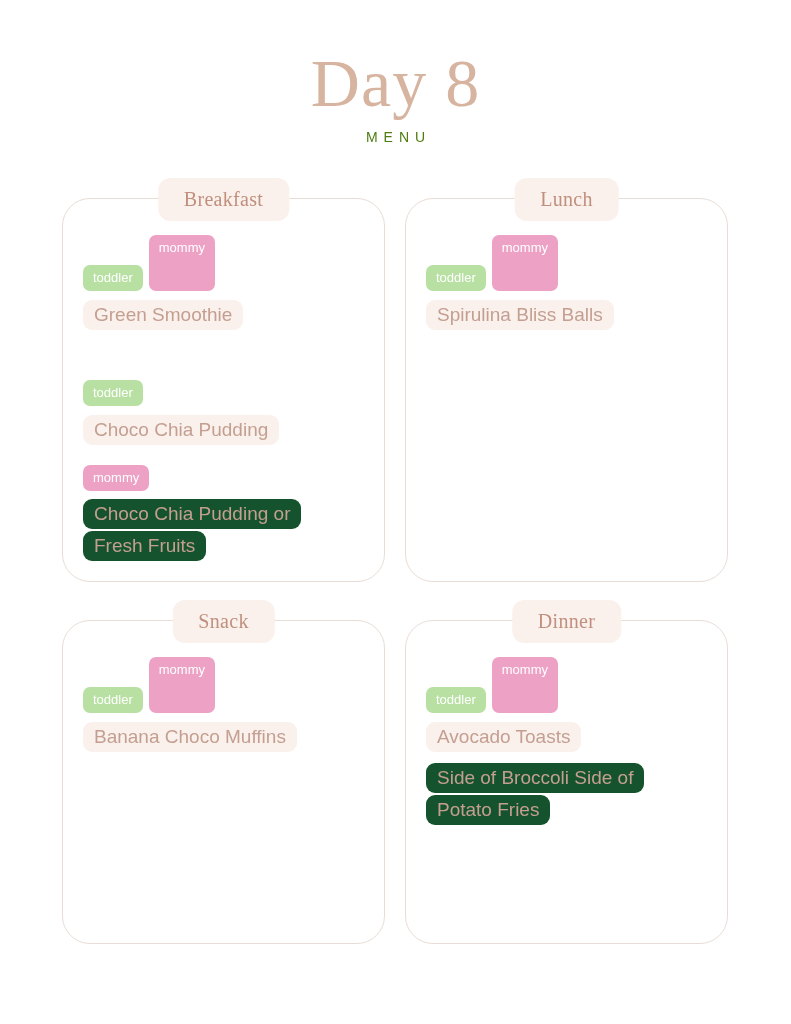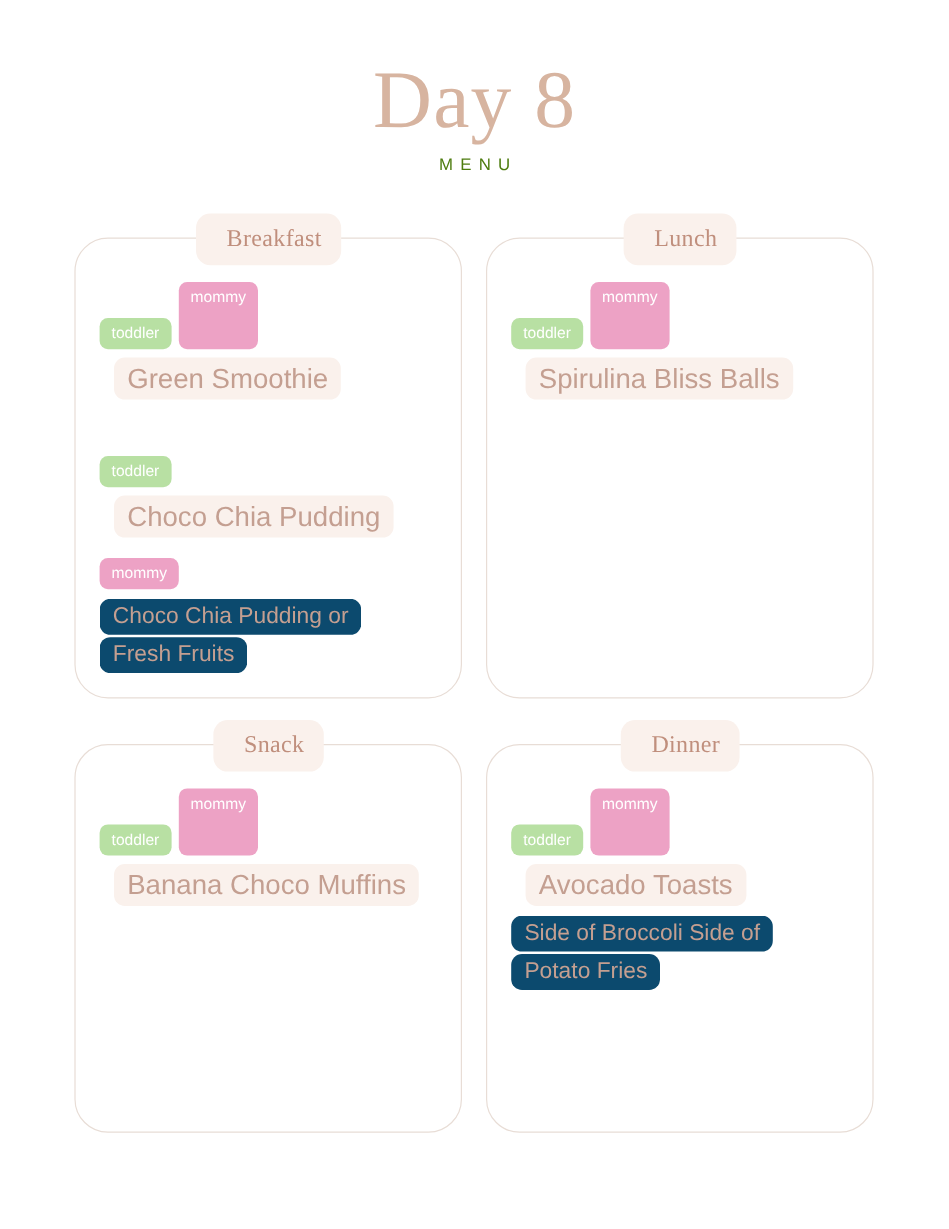--- a/index.html
+++ b/index.html
@@ -71,21 +71,21 @@
   .meal-card-label {
     position: absolute;
     top: -21px;
     left: 50%;
     transform: translateX(-50%);
     background: #faf1ec;
     color: #c08f7d;
     font-family: "Liberation Serif", "DejaVu Serif", serif;
     font-size: 20px;
     line-height: 24px;
-    padding: 9px 16px 10px 26px;
+    padding: 9px 26px 10px 26px;
     border-radius: 12px;
     white-space: nowrap;
     letter-spacing: 0.3px;
   }
 
   .meal-card-body {
     padding: 36px 20px 20px 20px;
   }
 
   
@@ -107,45 +107,45 @@
     line-height: 15px;
     color: #ffffff;
     padding: 5px 10px 6px 10px;
     border-radius: 7px;
     font-family: "Liberation Sans", sans-serif;
   }
   .tag-toddler { background: #b8e0a3; margin-top: 30px; }
   .tag-mommy   { background: #eda2c5; }
 
   .dish-line {
-    font-size: 23px;
+    font-size: 19px;
     line-height: 34px;
     color: #c49f91;
     font-family: "Liberation Sans", sans-serif;
-    margin: 0 0 4px 12px;
+    margin: 0 0 4px 0;
   }
   .dish-line:last-child { margin-bottom: 0; }
 
   .dish-line > span {
     background: #faf1ec;
     border-radius: 9px;
     padding: 4px 11px 5px 11px;
     box-decoration-break: clone;
     -webkit-box-decoration-break: clone;
   }
 
   .dish-block {
     font-size: 19px;
     line-height: 32px;
     color: #c49f91;
     font-family: "Liberation Sans", sans-serif;
     margin: 0;
   }
   .dish-block > span {
-    background: #0c4a6e;
+    background: #14532d;
     border-radius: 9px;
     padding: 4px 11px 5px 11px;
     box-decoration-break: clone;
     margin-top: 24px;
     -webkit-box-decoration-break: clone;
   }
 </style>
 </head>
 <body>
 

